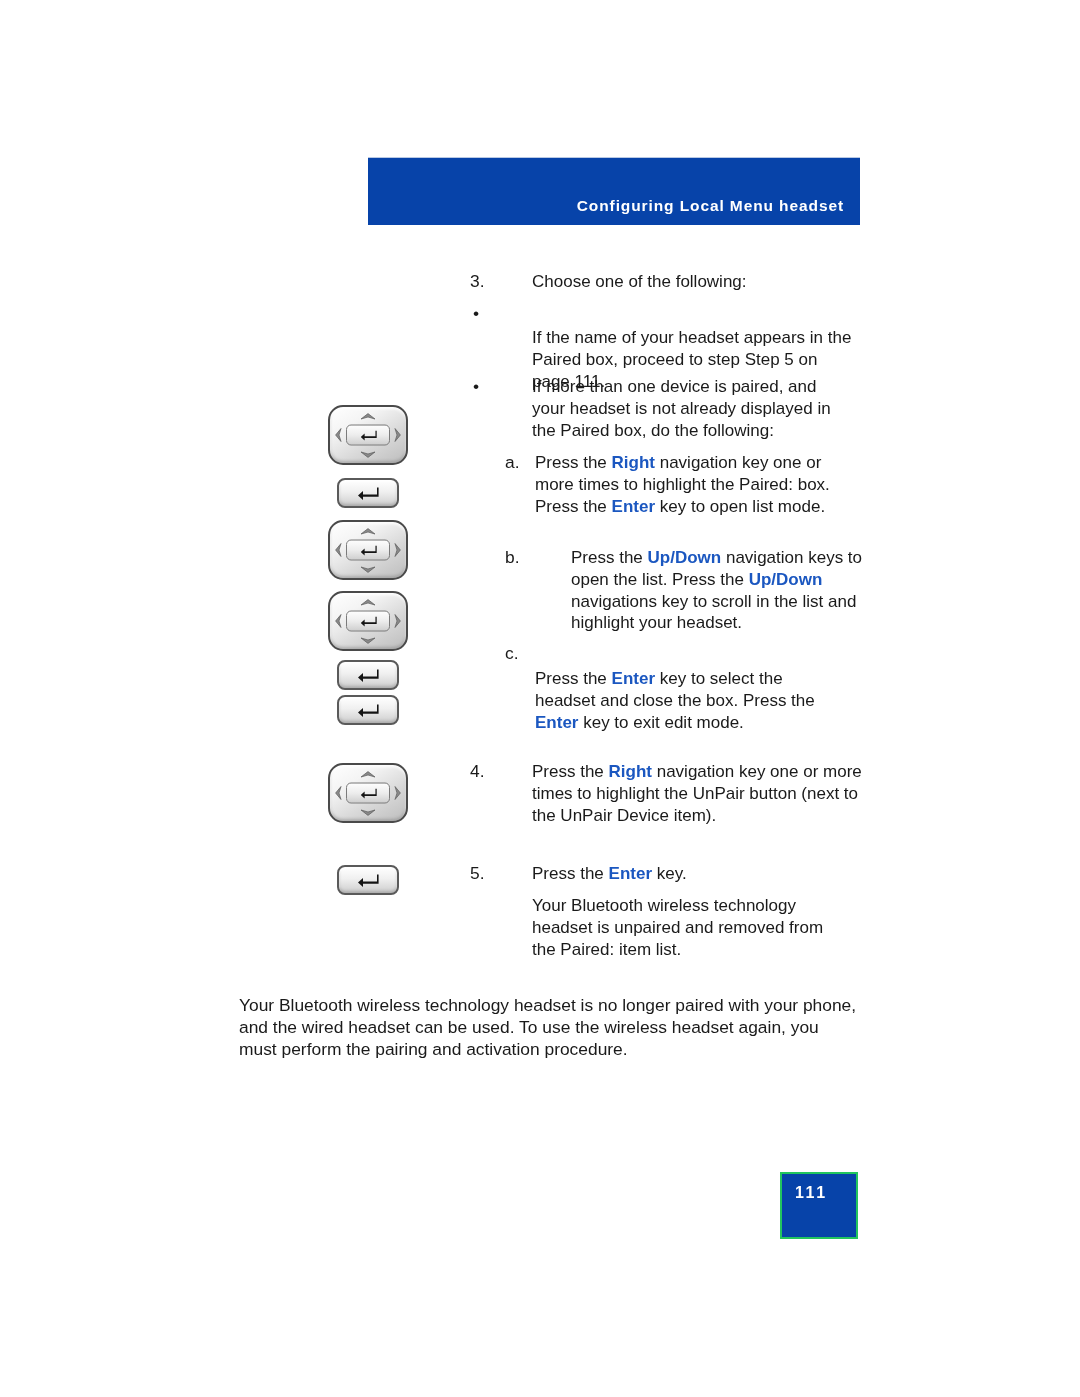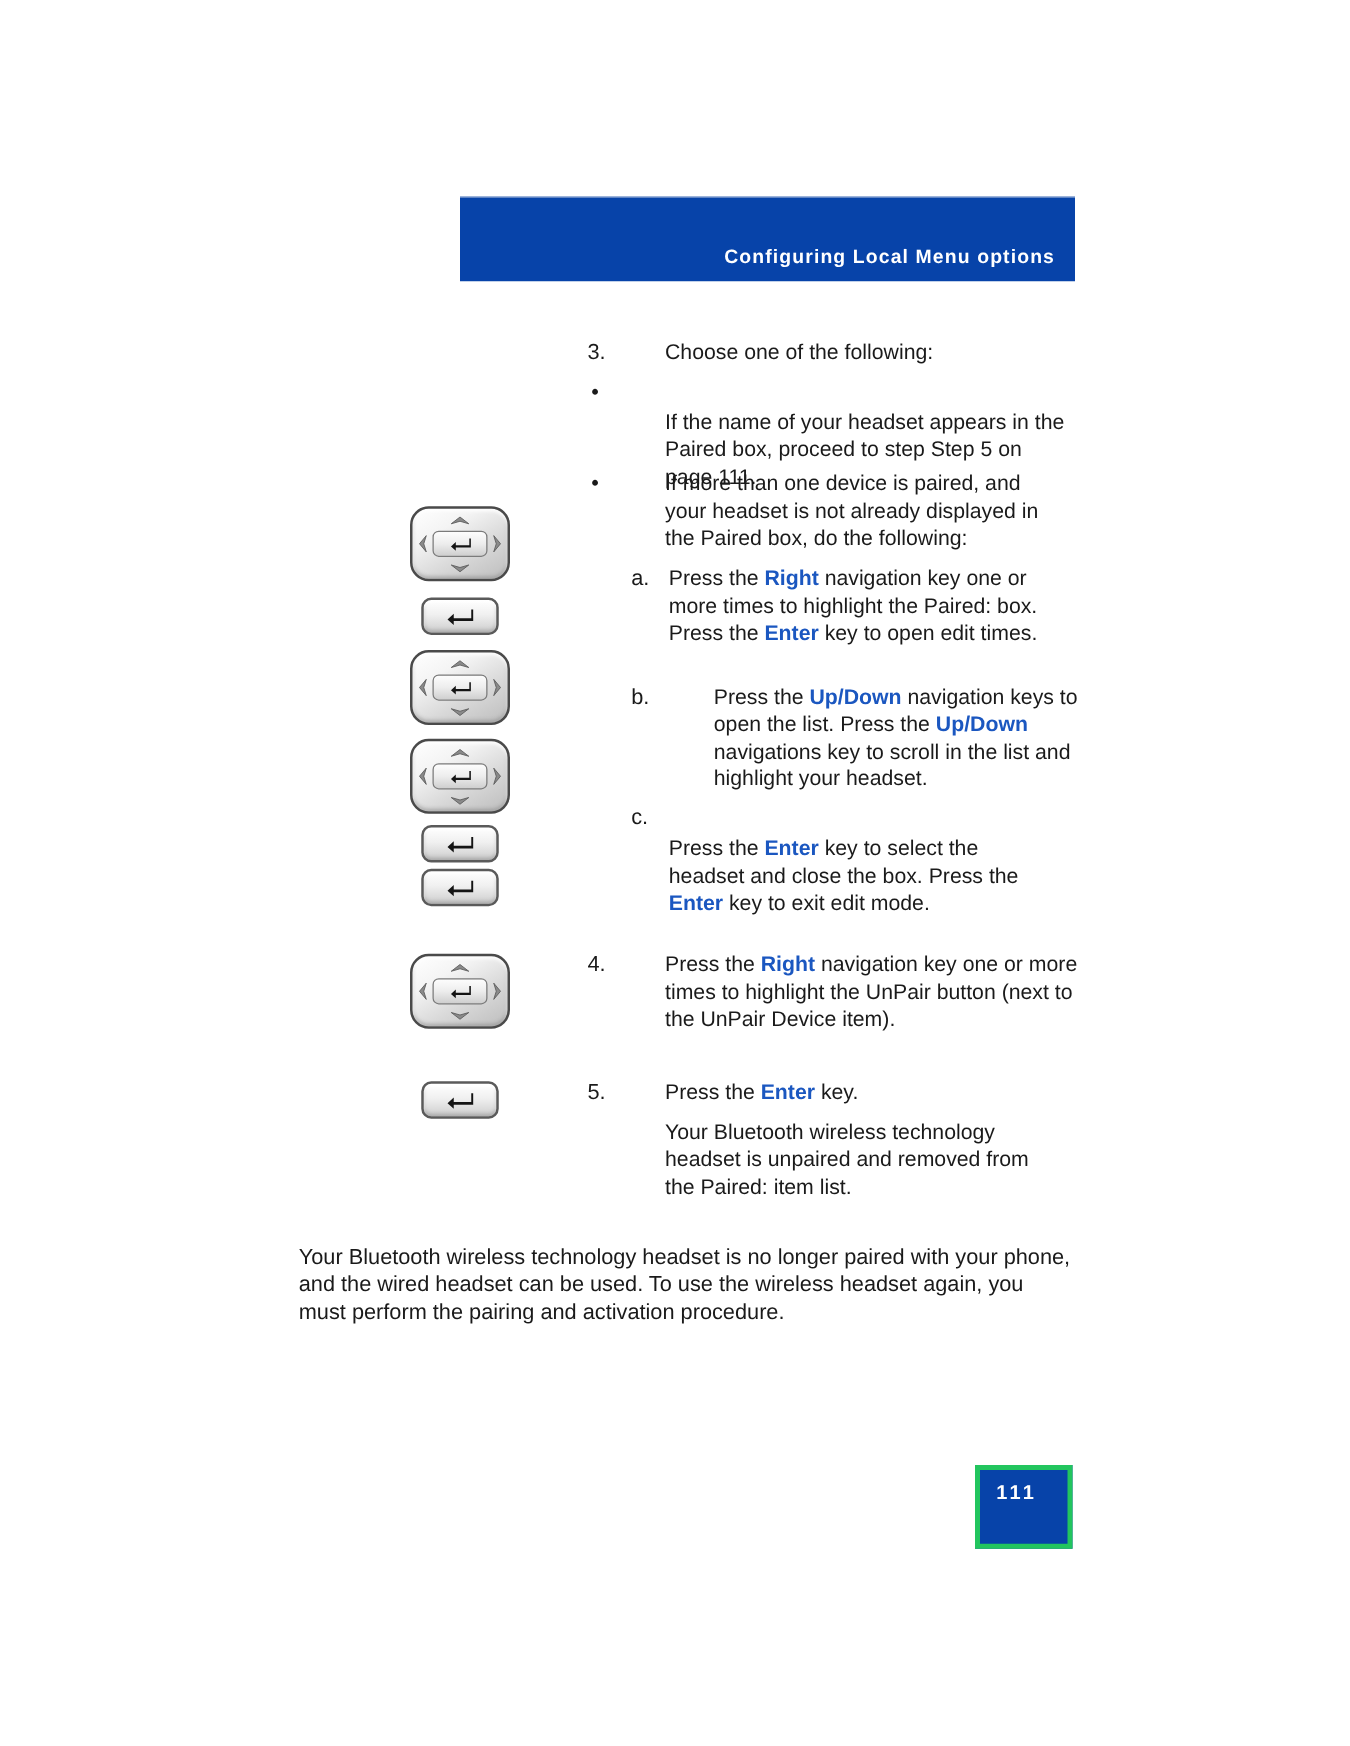--- a/index.html
+++ b/index.html
@@ -171,40 +171,40 @@
   }
 
   
   .page-num-box {
     position: absolute;
     left: 780px;
     top: 1172px;
     width: 78px;
     height: 67px;
     background: #0743a9;
-    border: 4px solid #22c55e;
+    border: 2px solid #22c55e;
     box-sizing: border-box;
   }
   .page-num-text {
     position: absolute;
     left: 13px;
     top: 10px;
     color: #ffffff;
     font-size: 16px;
     font-weight: bold;
     letter-spacing: 2.6px;
   }
 </style>
 </head>
 <body>
 
 <div class="page">
 
   <div class="header-banner">
-    <div class="header-banner-title">Configuring Local Menu options</div>
+    <div class="header-banner-title">Configuring Local Menu headset</div>
   </div>
 
   <div class="icon-col">
 
     <div class="icon-slot" style="left:328px; top:405px;">
       <div class="nav-cluster">
         <svg class="arrow-up" viewBox="0 0 16 7">
           <polygon points="1,6 8,0.6 15,6 8,4" fill="#8a8a8a" stroke="#5c5c5c" stroke-width="0.7"></polygon>
         </svg>
         <svg class="arrow-down" viewBox="0 0 16 7">
@@ -328,21 +328,21 @@
     <div class="marker" style="left:470px; top:271px;">3.</div>
     <div class="block" style="left:532px; top:271px; width:330px;">Choose one of the following:</div>
 
     <div class="bullet-dot" style="left:473px; top:303px;">•</div>
     <div class="block" style="left:532px; top:303px; width:320px;margin-top:24px;">If the name of your headset appears in the Paired box, proceed to step Step 5 on page 111.</div>
 
     <div class="bullet-dot" style="left:473px; top:376px;">•</div>
     <div class="block" style="left:532px; top:376px; width:320px;">If more than one device is paired, and your headset is not already displayed in the Paired box, do the following:</div>
 
     <div class="marker" style="left:505px; top:452px;">a.</div>
-    <div class="block" style="left:535px; top:452px; width:315px;"><span>Press the </span><span class="kw">Right</span><span> navigation key one or more times to highlight the Paired: box. Press the </span><span class="kw">Enter</span><span> key to open edit times.</span></div>
+    <div class="block" style="left:535px; top:452px; width:315px;"><span>Press the </span><span class="kw">Right</span><span> navigation key one or more times to highlight the Paired: box. Press the </span><span class="kw">Enter</span><span> key to open list mode.</span></div>
 
     <div class="marker" style="left:505px; top:547px;">b.</div>
     <div class="block" style="left:535px; top:547px; width:320px;margin-left:36px;"><span>Press the </span><span class="kw">Up</span><span class="kw">/</span><span class="kw">Down</span><span> navigation keys to open the list. Press the </span><span class="kw">Up</span><span class="kw">/</span><span class="kw">Down</span><span> navigations key to scroll in the list and highlight your headset.</span></div>
 
     <div class="marker" style="left:505px; top:643px;">c.</div>
     <div class="block" style="left:535px; top:643px; width:300px;margin-top:25px;"><span>Press the </span><span class="kw">Enter</span><span> key to select the headset and close the box. Press the </span><span class="kw">Enter</span><span> key to exit edit mode.</span></div>
 
     <div class="marker" style="left:470px; top:761px;">4.</div>
     <div class="block" style="left:532px; top:761px; width:332px;"><span>Press the </span><span class="kw">Right</span><span> navigation key one or more times to highlight the UnPair button (next to the UnPair Device item).</span></div>
 

